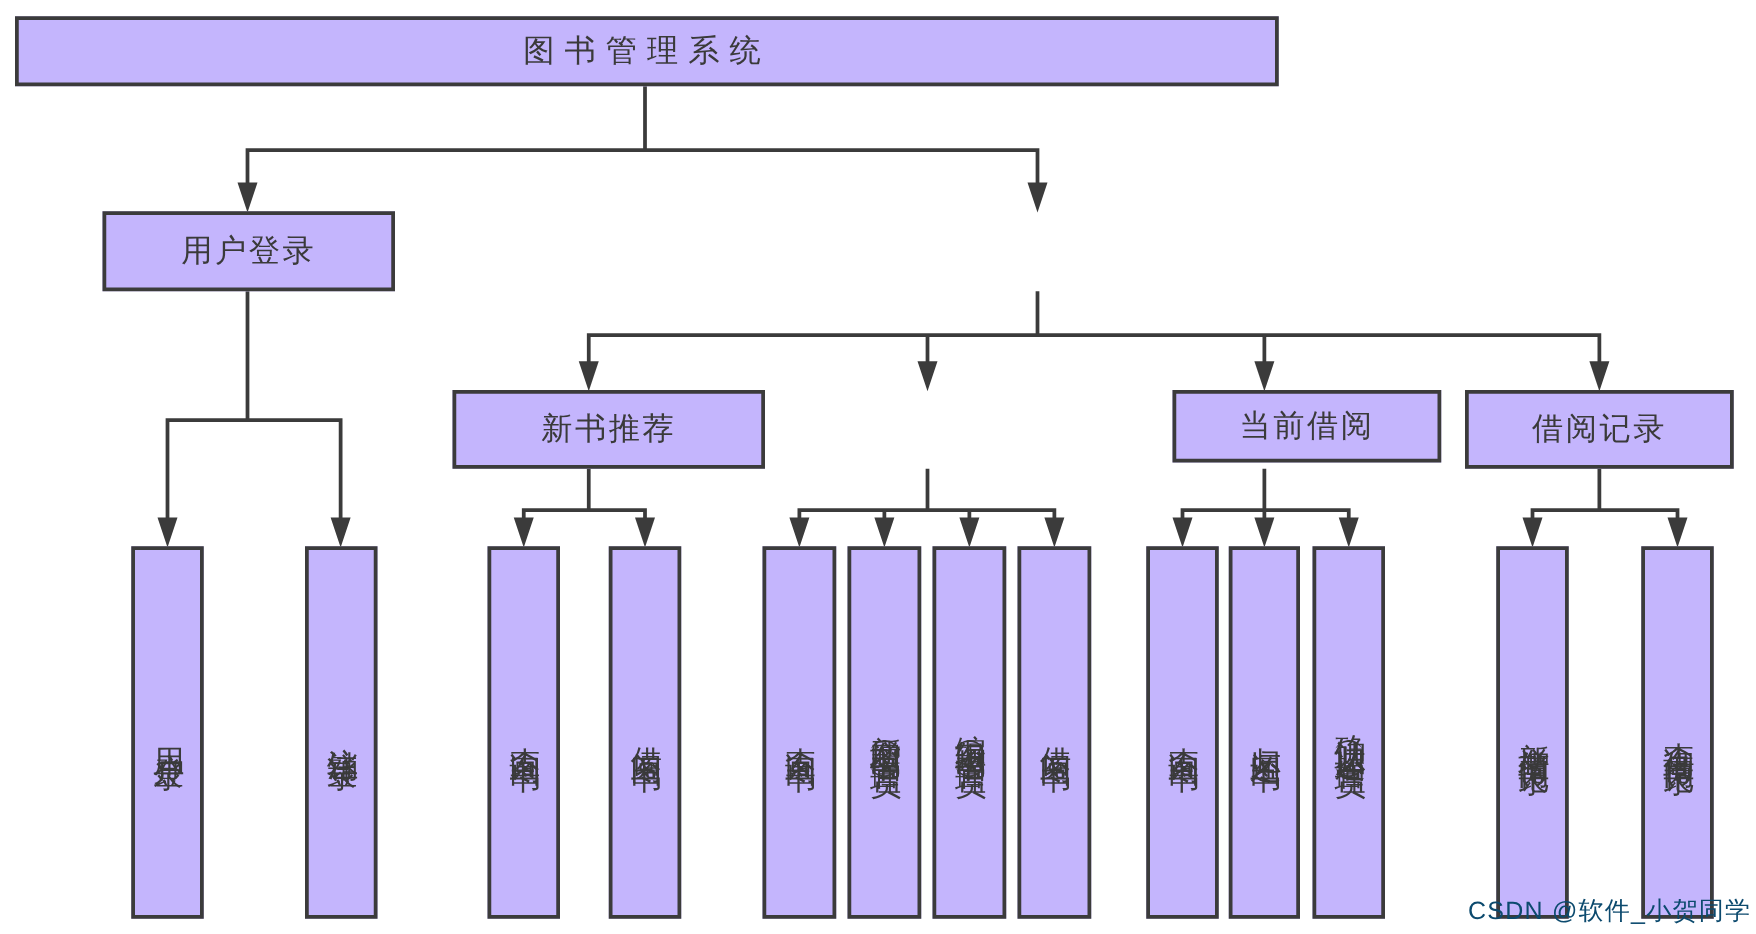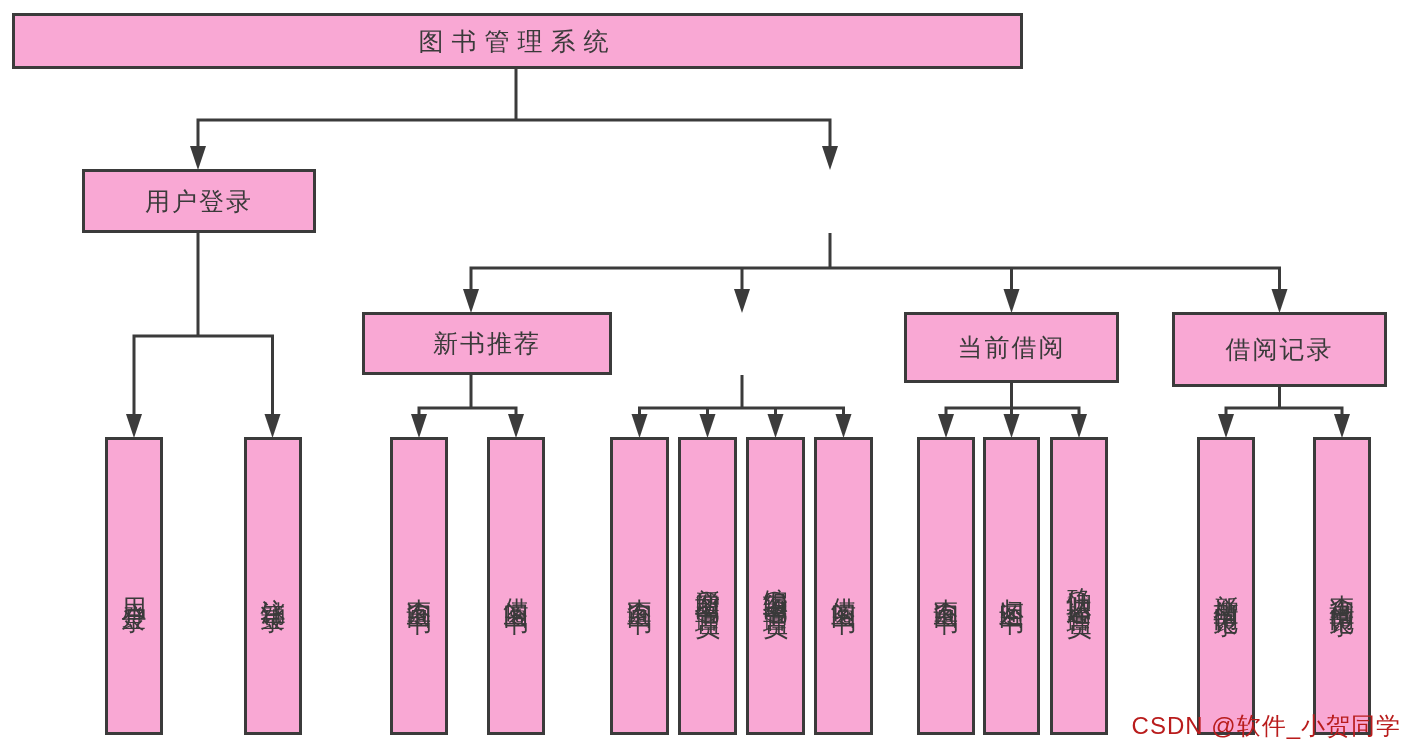--- a/index.html
+++ b/index.html
@@ -3,33 +3,33 @@
 <meta charset="utf-8">
 <style>
   html,body { margin:0; padding:0; background:#fff; }
   .canvas {
     position:relative; width:1405px; height:747px; background:#ffffff;
     font-family:"Liberation Sans", sans-serif; overflow:hidden;
   }
   .connectors { position:absolute; left:0; top:0; }
   .node {
     position:absolute; box-sizing:border-box;
-    border:3px solid #3b3b3b; background:#f9a8d4;
+    border:3px solid #3b3b3b; background:#c4b5fd;
     display:flex; align-items:center; justify-content:center;
     color:#3a3a3a; font-size:25px; line-height:1;
   }
   .h-label { letter-spacing:2px; }
   .root-label { letter-spacing:8px; }
   .vtext {
     writing-mode:vertical-rl; text-orientation:mixed;
     letter-spacing:4px; line-height:1; white-space:nowrap;
   }
   .watermark {
     position:absolute; right:4px; bottom:5px; z-index:10;
-    font-size:24px; color:#b91c1c; letter-spacing:1px;margin-top:10px;
+    font-size:20px; color:#0c4a6e; letter-spacing:1px;margin-top:10px;
   }
 </style>
 </head>
 <body>
 
 <div class="canvas">
 
   <svg class="connectors" width="1405" height="747" viewBox="0 0 1405 747">
     <g fill="none" stroke-width="3" stroke="#3b3b3b">
       <path d="M516,69 V120"></path>
@@ -73,22 +73,22 @@
       <polygon points="1218,414 1234,414 1226,438"></polygon>
       <polygon points="1334,414 1350,414 1342,438"></polygon>
     </g>
   </svg>
 
   <div class="node root-label" style="left:12px; top:13px; width:1011px; height:56px;">图书管理系统</div>
 
   <div class="node h-label" style="left:82px; top:169px; width:234px; height:64px;">用户登录</div>
 
   <div class="node h-label" style="left:362px; top:312px; width:250px; height:63px;">新书推荐</div>
-  <div class="node h-label" style="left:904px; top:312px; width:215px; height:71px;">当前借阅</div>
-  <div class="node h-label" style="left:1172px; top:312px; width:215px; height:75px;">借阅记录</div>
+  <div class="node h-label" style="left:938px; top:312px; width:215px; height:58px;">当前借阅</div>
+  <div class="node h-label" style="left:1172px; top:312px; width:215px; height:63px;">借阅记录</div>
 
   <div class="node leaf" style="left:105px; top:437px; width:58px; height:298px;">
     <span class="vtext">用户登录</span>
   </div>
   <div class="node leaf" style="left:244px; top:437px; width:58px; height:298px;">
     <span class="vtext">注销登录</span>
   </div>
 
   <div class="node leaf" style="left:390px; top:437px; width:58px; height:298px;">
     <span class="vtext">查询图书</span>

